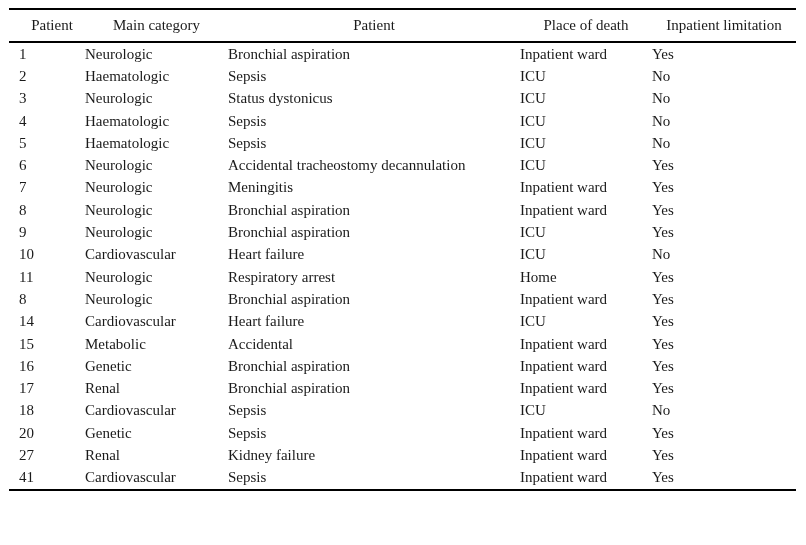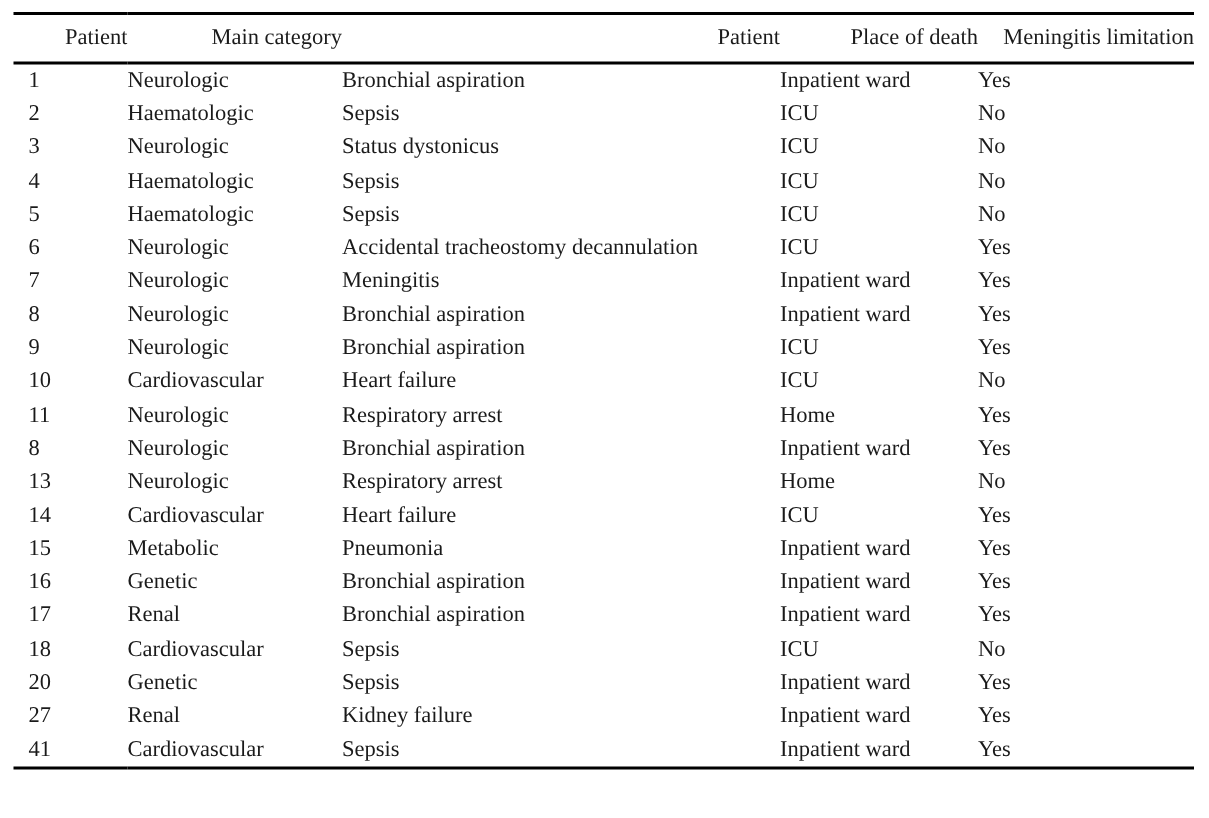--- a/index.html
+++ b/index.html
@@ -31,21 +31,21 @@
     border-bottom: 2px solid #000000;
     font-size: 15px;
   }
   col.c-patient   { width: 76px; }
   col.c-category  { width: 143px; }
   col.c-trigger   { width: 292px; }
   col.c-place     { width: 132px; }
   col.c-treatment { width: 144px; }
   thead th {
     font-weight: normal;
-    text-align: right;
+    text-align: center;
     height: 31px;
     vertical-align: middle;
     border-bottom: 2px solid #000000;
     padding: 0;
     white-space: nowrap;
     overflow: hidden;
   }
   tbody td {
     height: 22.3px;
     vertical-align: middle;
@@ -70,21 +70,21 @@
       <col class="c-trigger">
       <col class="c-place">
       <col class="c-treatment">
     </colgroup>
     <thead>
       <tr>
         <th>Patient</th>
         <th>Main category</th>
         <th>Patient</th>
         <th>Place of death</th>
-        <th>Meningitis limitation</th>
+        <th>Inpatient limitation</th>
       </tr>
     </thead>
     <tbody>
         <tr>
           <td>1</td>
           <td>Neurologic</td>
           <td>Bronchial aspiration</td>
           <td>Inpatient ward</td>
           <td>Yes</td>
         </tr>
@@ -159,37 +159,30 @@
           <td>Yes</td>
         </tr>
         <tr>
           <td>8</td>
           <td>Neurologic</td>
           <td>Bronchial aspiration</td>
           <td>Inpatient ward</td>
           <td>Yes</td>
         </tr>
         <tr>
-          <td>13</td>
-          <td>Neurologic</td>
-          <td>Respiratory arrest</td>
-          <td>Home</td>
-          <td>No</td>
-        </tr>
-        <tr>
           <td>14</td>
           <td>Cardiovascular</td>
           <td>Heart failure</td>
           <td>ICU</td>
           <td>Yes</td>
         </tr>
         <tr>
           <td>15</td>
           <td>Metabolic</td>
-          <td>Pneumonia</td>
+          <td>Accidental</td>
           <td>Inpatient ward</td>
           <td>Yes</td>
         </tr>
         <tr>
           <td>16</td>
           <td>Genetic</td>
           <td>Bronchial aspiration</td>
           <td>Inpatient ward</td>
           <td>Yes</td>
         </tr>

